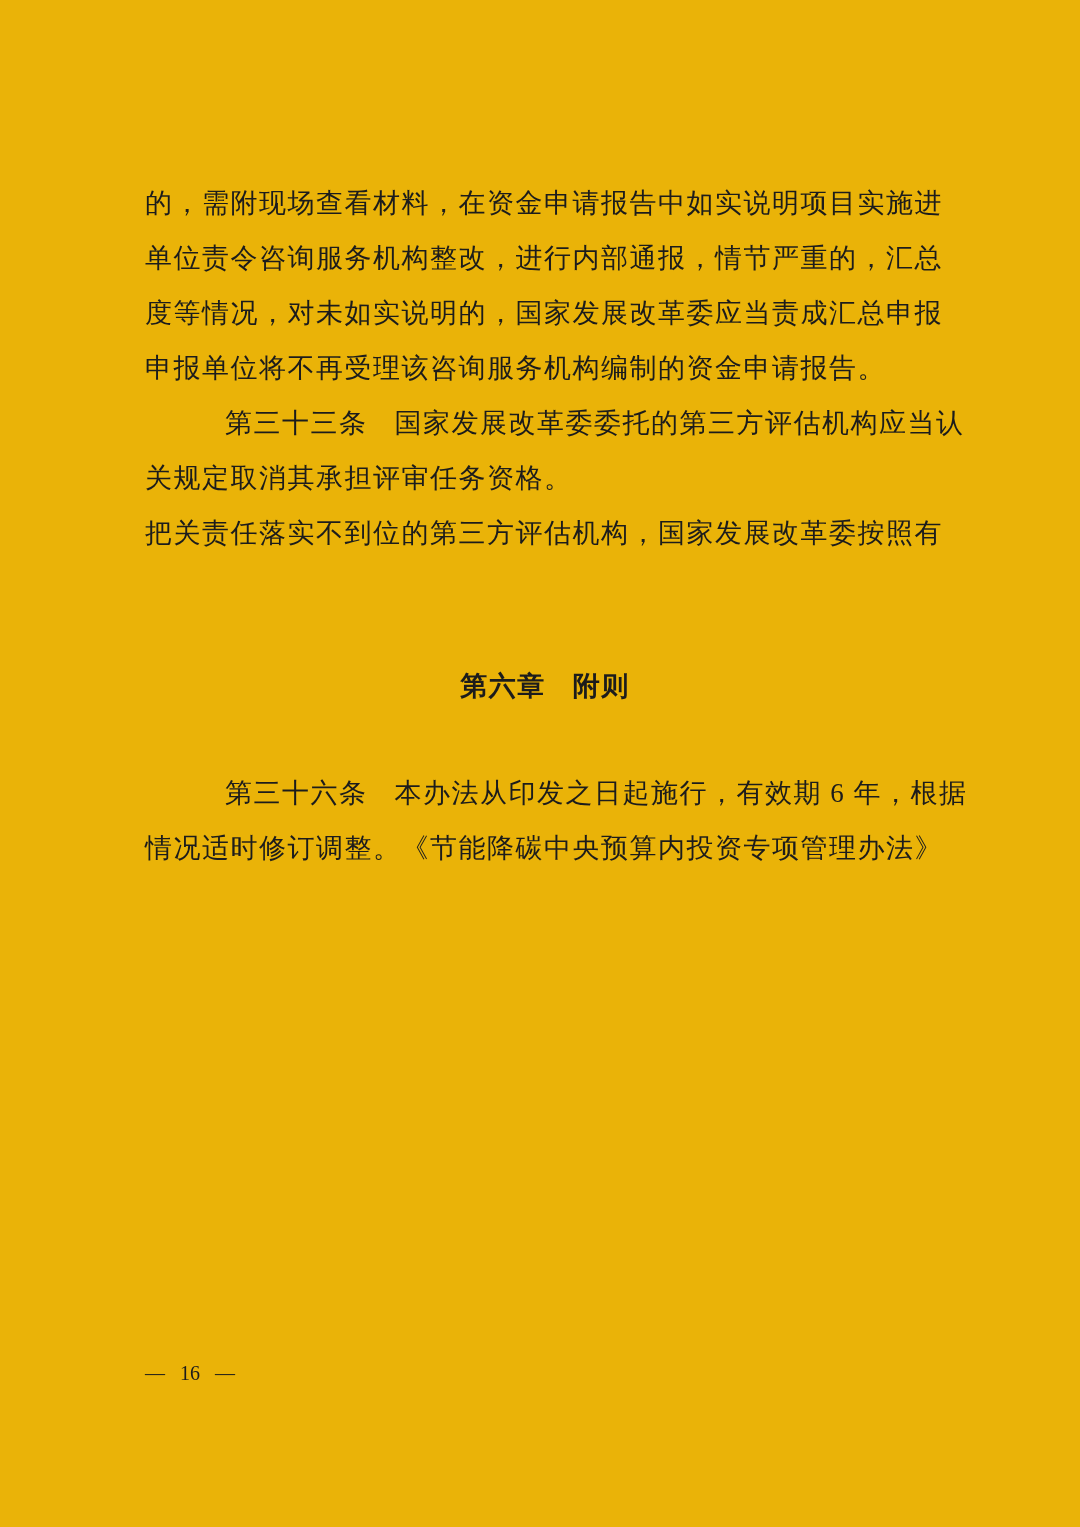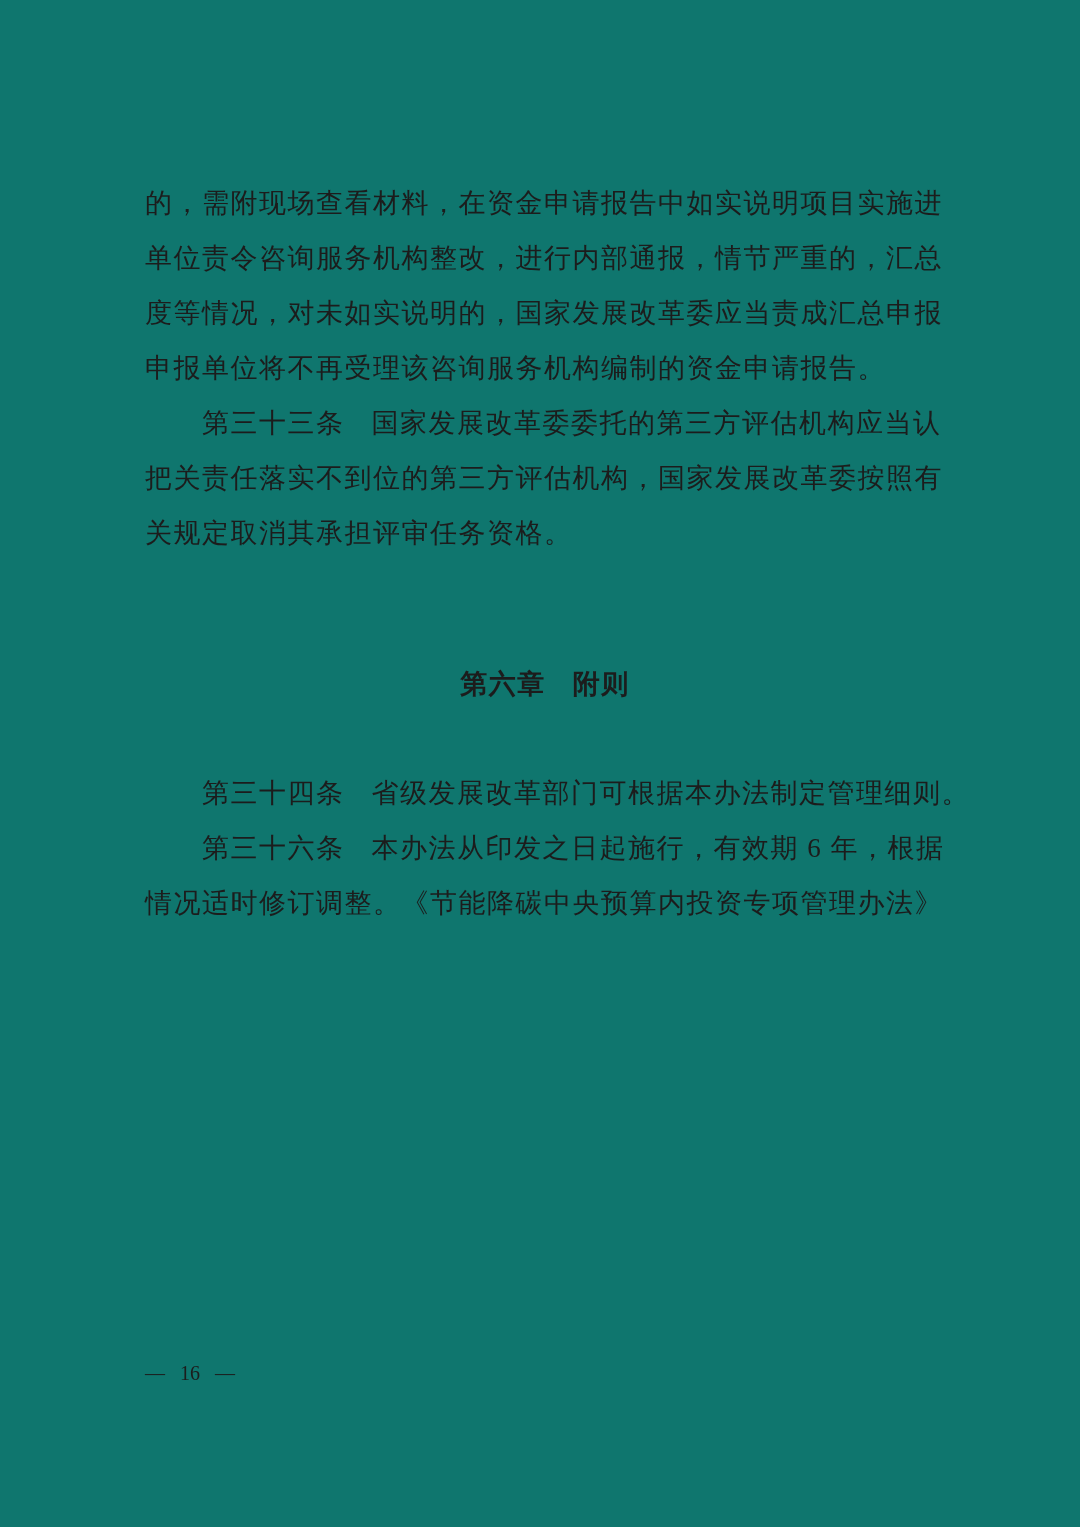--- a/index.html
+++ b/index.html
@@ -4,21 +4,21 @@
 <style>
   html, body {
     margin: 0;
     padding: 0;
     background: #ffffff;
   }
   .page {
     position: relative;
     width: 1080px;
     height: 1527px;
-    background: #0f766e;
+    background: #eab308;
     overflow: hidden;
     font-family: "Liberation Serif", "DejaVu Serif", serif;
     color: #1c1c1c;
   }
   .text-column {
     position: absolute;
     left: 145px;
     width: 800px;
   }
   .block-a { top: 176px; }
@@ -28,32 +28,33 @@
     line-height: 55px;
     font-size: 27px;
     letter-spacing: 1.5px;
     white-space: nowrap;
   }
   .indent { padding-left: 57px; }
   .article-label {
     display: inline-block;
     margin-right: 27px;
     letter-spacing: 1.5px;
+    margin-left: 23px;
   }
   .chapter-heading {
     position: absolute;
     left: 145px;
     top: 659px;
     width: 800px;
     height: 55px;
     line-height: 55px;
     text-align: center;
     font-size: 27px;
     font-weight: bold;
-    font-family: Liberation Mono, monospace;
+    font-family: Liberation Sans, sans-serif;
     letter-spacing: 1.5px;
   }
   .chapter-number {
     display: inline-block;
     margin-right: 27px;
   }
   .page-footer {
     position: absolute;
     left: 145px;
     top: 1352px;
@@ -75,32 +76,29 @@
 
   <div class="text-column block-a">
     <div class="line">的，需附现场查看材料，在资金申请报告中如实说明项目实施进</div>
     <div class="line">单位责令咨询服务机构整改，进行内部通报，情节严重的，汇总</div>
     <div class="line">度等情况，对未如实说明的，国家发展改革委应当责成汇总申报</div>
     <div class="line">申报单位将不再受理该咨询服务机构编制的资金申请报告。</div>
 
     <div class="line indent">
       <span class="article-label">第三十三条</span><span>国家发展改革委委托的第三方评估机构应当认</span>
     </div>
+    <div class="line">关规定取消其承担评审任务资格。</div>
     <div class="line">把关责任落实不到位的第三方评估机构，国家发展改革委按照有</div>
-    <div class="line">关规定取消其承担评审任务资格。</div>
   </div>
 
   <div class="chapter-heading">
     <span class="chapter-number">第六章</span><span>附则</span>
   </div>
 
   <div class="text-column block-b">
-    <div class="line indent">
-      <span class="article-label">第三十四条</span><span>省级发展改革部门可根据本办法制定管理细则。</span>
-    </div>
     <div class="line indent">
       <span class="article-label">第三十六条</span><span>本办法从印发之日起施行，有效期 6 年，根据</span>
     </div>
     <div class="line">情况适时修订调整。《节能降碳中央预算内投资专项管理办法》</div>
   </div>
 
   <div class="page-footer">
     <span class="footer-dash">—</span><span class="footer-number">16</span><span class="footer-dash">—</span>
   </div>
 

